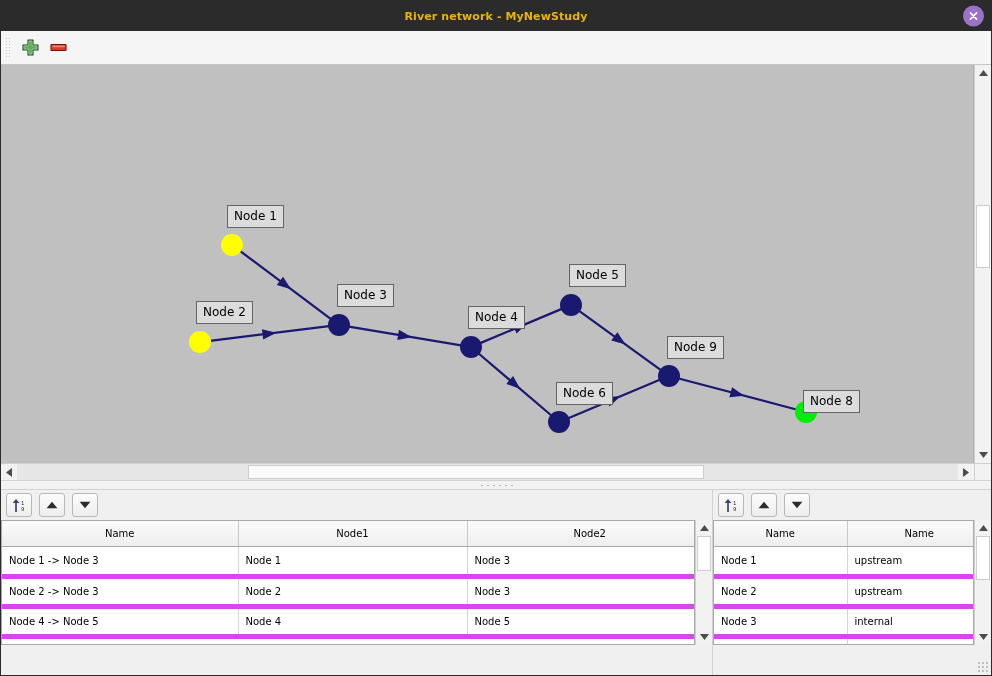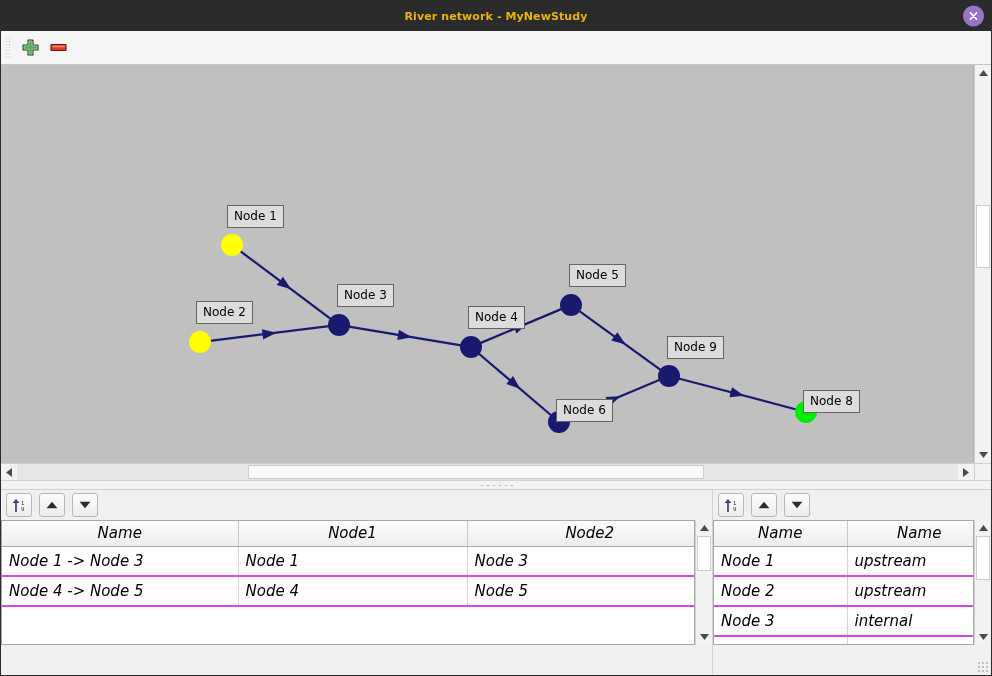--- a/index.html
+++ b/index.html
@@ -180,37 +180,36 @@
     min-width: 0;
     background: #ffffff;
     border: 1px solid #a9a9a9;
     display: flex; flex-direction: column;
     overflow: hidden;
   }
   table.grid {
     width: 100%;
     border-collapse: collapse;
     table-layout: fixed;
-    font-size: 15px;
-    font-style: italic;
+    font-size: 10px;
   }
   table.grid th {
     height: 25px;
     background: linear-gradient(#fbfbfb, #eeeeee);
     border-right: 1px solid #c8c8c8;
     border-bottom: 1px solid #a9a9a9;
     font-weight: normal;
     color: #000;
     text-align: center;
   }
   table.grid th:last-child { border-right: none; padding-left: 19px; }
   table.grid td {
     height: 30px;
     border-right: 1px solid #d4d4d4;
-    border-bottom: 2px solid #d946ef;
+    border-bottom: 5px solid #d946ef;
     padding: 0 7px;
     color: #000;
     background: #ffffff;
     overflow: hidden;
     white-space: nowrap;
   }
   table.grid td:last-child { border-right: none; }
 
   .pane-foot { flex: 0 0 30px; background: #f0f0f0; }
   .grip-corner {
@@ -286,21 +285,21 @@
             <circle cx="668" cy="311" r="11" fill="#191970"></circle>
             <circle cx="805" cy="347" r="11" fill="#00ee00"></circle>
           </g>
       </svg>
       <div id="labels-layer">
           <div class="node-label" style="left: 226px; top: 140px;">Node 1</div>
           <div class="node-label" style="left: 195px; top: 236px;">Node 2</div>
           <div class="node-label" style="left: 336px; top: 219px;">Node 3</div>
           <div class="node-label" style="left: 467px; top: 241px;">Node 4</div>
           <div class="node-label" style="left: 568px; top: 199px;">Node 5</div>
-          <div class="node-label" style="left: 555px; top: 334px;">Node 6</div>
+          <div class="node-label" style="left: 555px; top: 317px;">Node 6</div>
           <div class="node-label" style="left: 666px; top: 271px;">Node 9</div>
           <div class="node-label" style="left: 802px; top: 325px;">Node 8</div>
         </div>
     </div>
 
     <div class="vscroll">
       <div class="sb-arrow">
         <svg width="9" height="6" viewBox="0 0 9 6">
             <path d="M4.5 0 L9 6 H0 Z" fill="#4c4c4c"></path>
           </svg>
@@ -376,20 +375,25 @@
                   <th>Node2</th>
                 </tr>
               </thead>
             <tbody id="reaches-body">
                 <tr>
                   <td>Node 1 -&gt; Node 3</td>
                   <td>Node 1</td>
                   <td>Node 3</td>
                 </tr>
                 <tr>
+                  <td>Node 2 -&gt; Node 3</td>
+                  <td>Node 2</td>
+                  <td>Node 3</td>
+                </tr>
+                <tr>
                   <td>Node 4 -&gt; Node 5</td>
                   <td>Node 4</td>
                   <td>Node 5</td>
                 </tr>
               </tbody>
           </table>
         </div>
         <div class="vscroll">
           <div class="sb-arrow">
             <svg width="9" height="6" viewBox="0 0 9 6">

